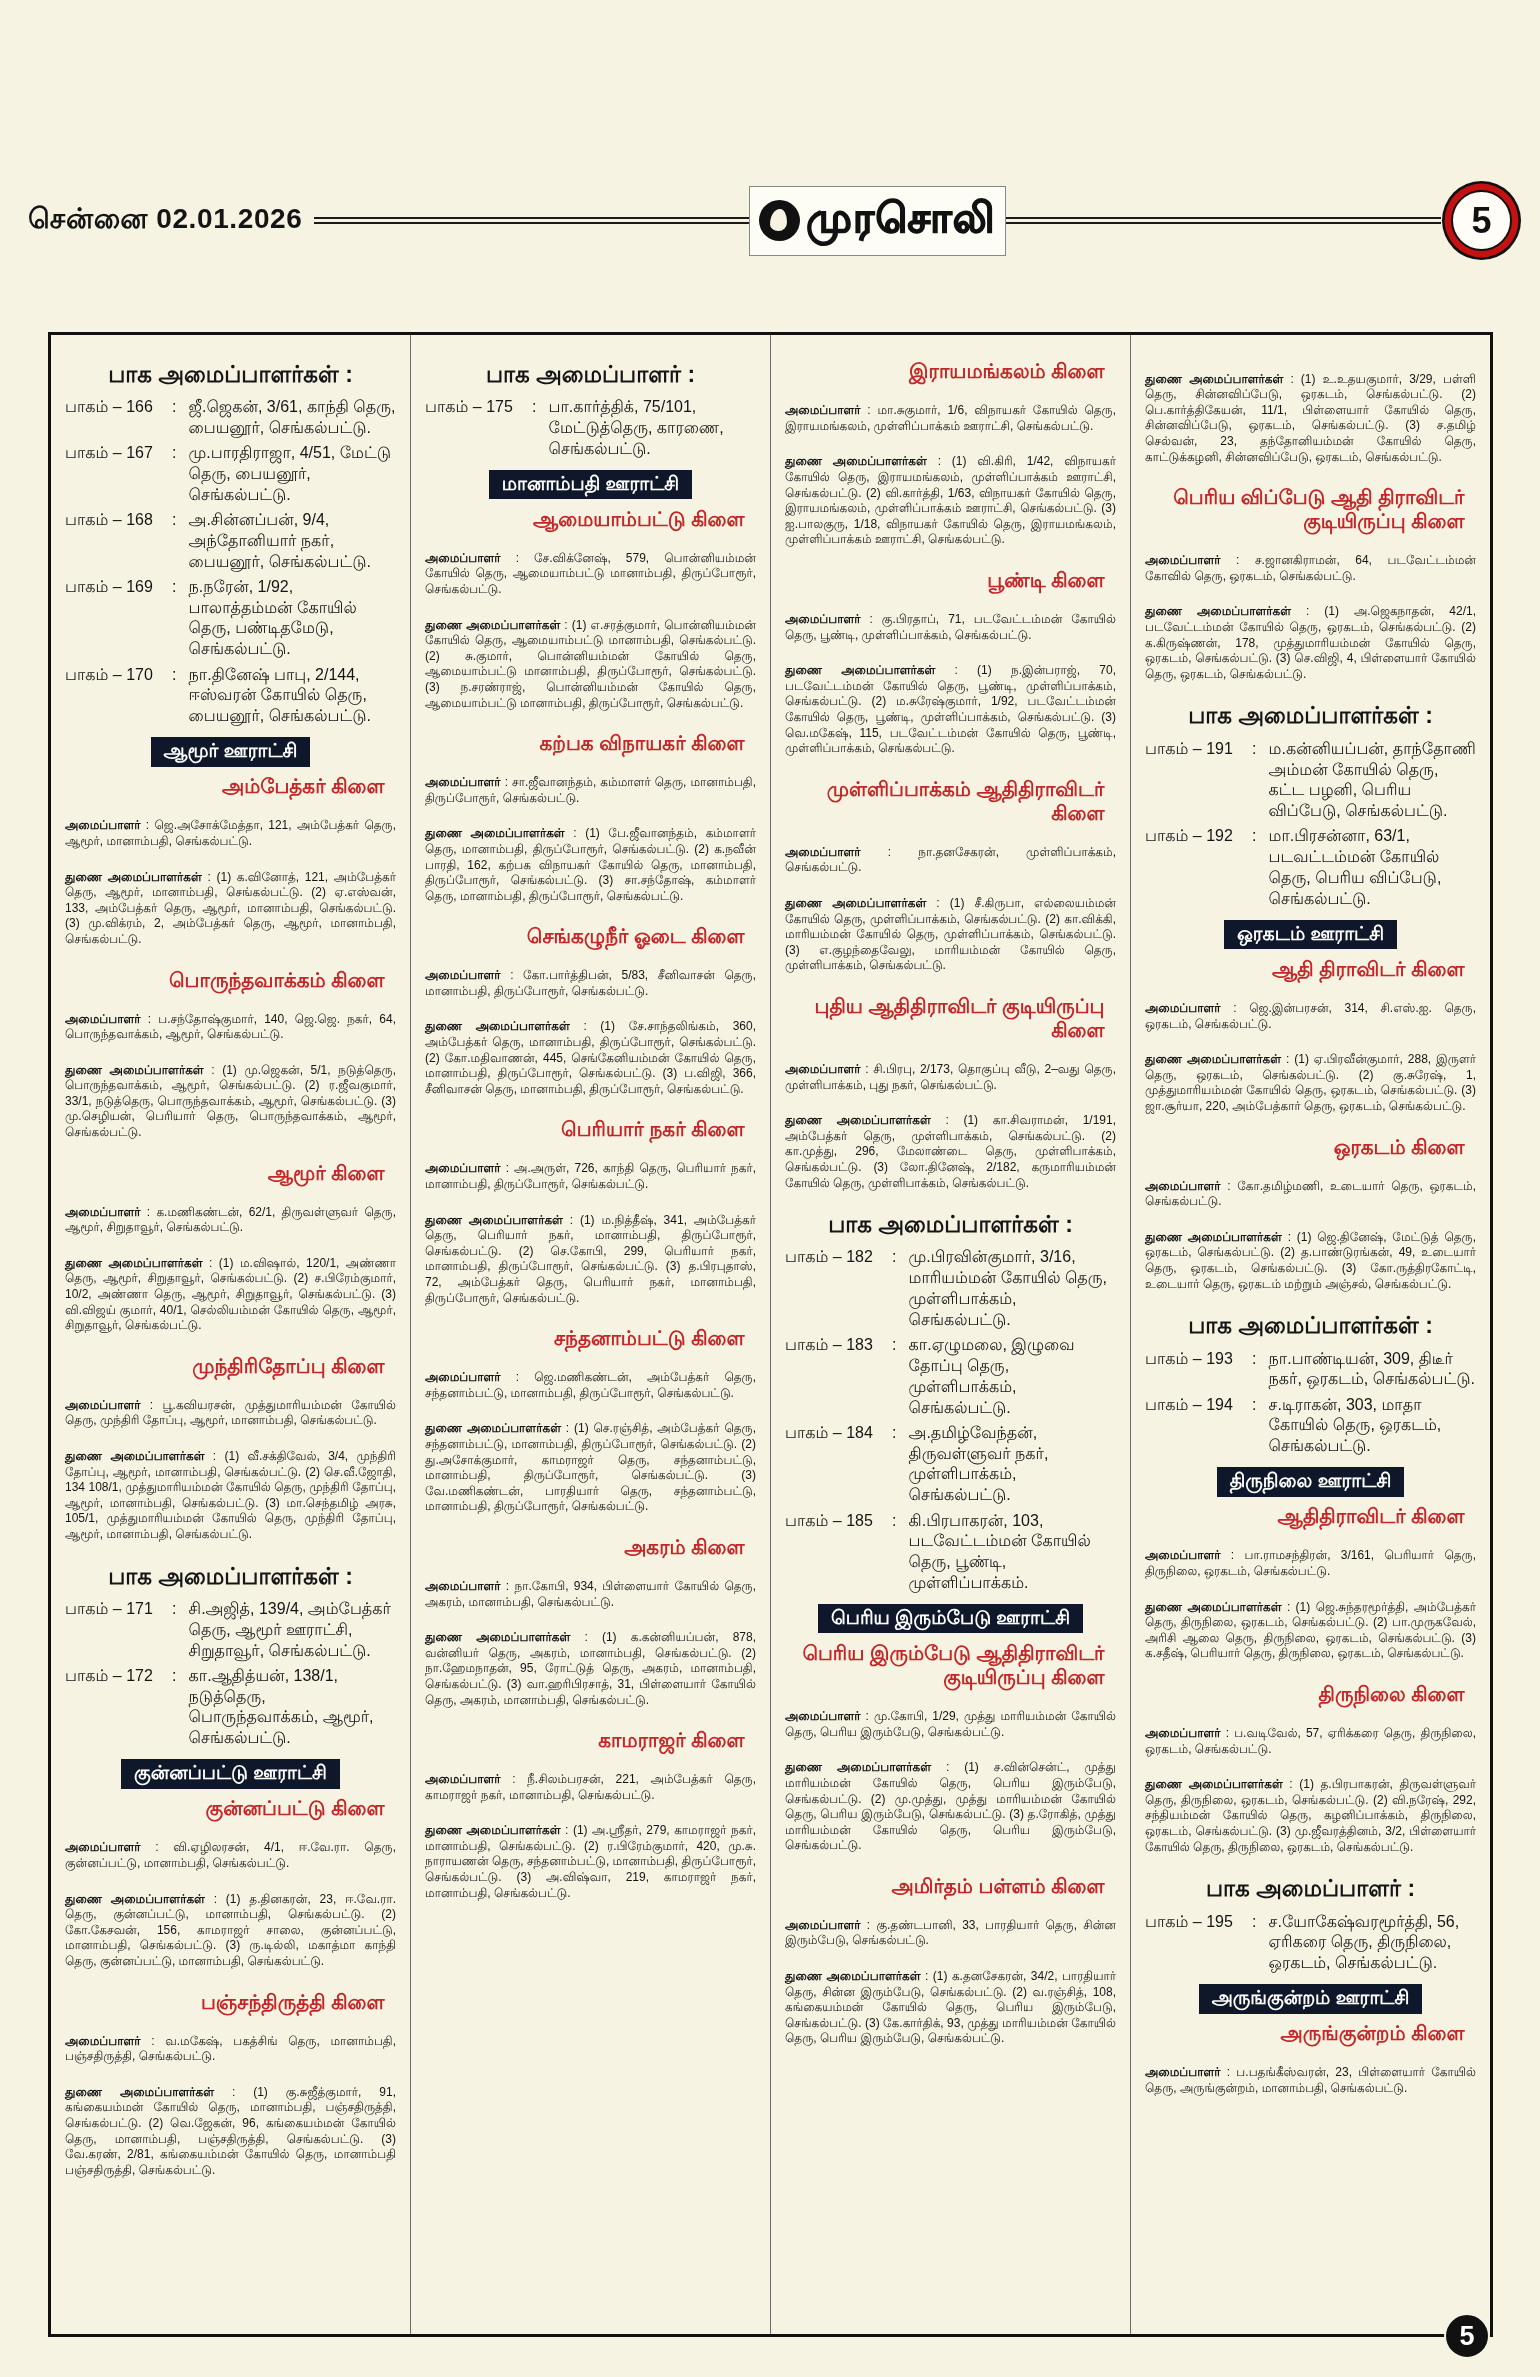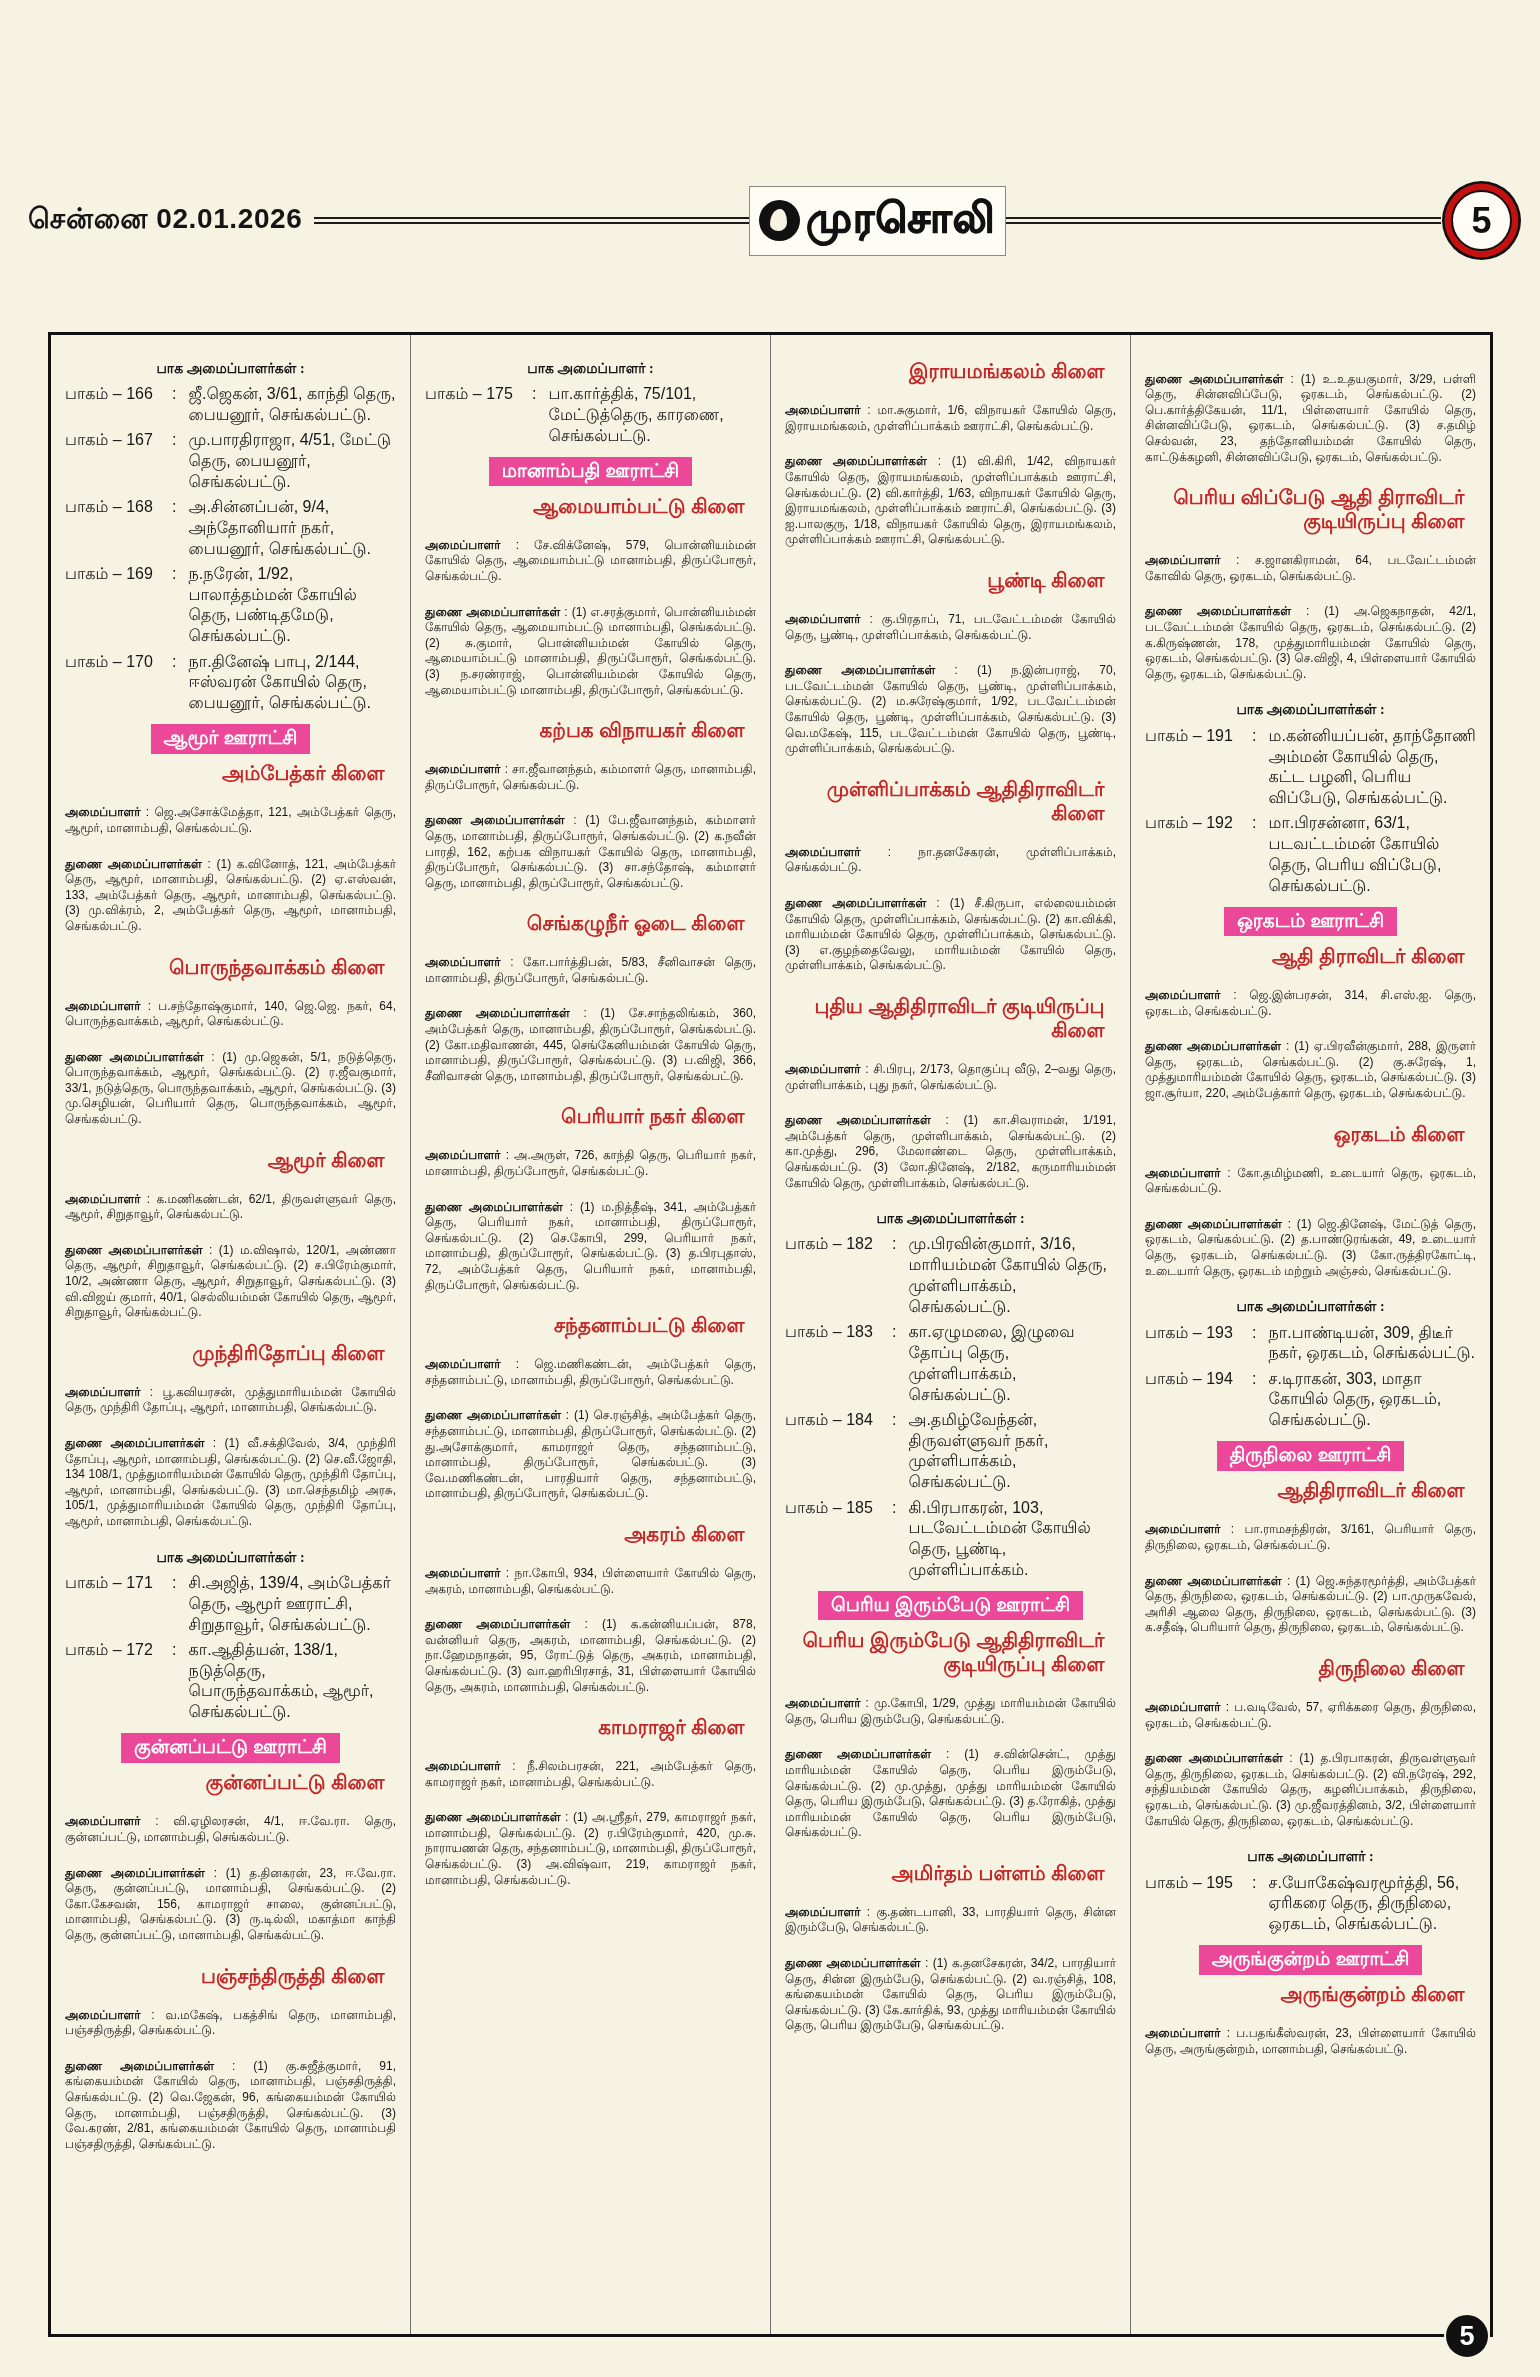--- a/index.html
+++ b/index.html
@@ -30,28 +30,28 @@
   }
   
   .frame{
     position:absolute; left:48px; top:332px; width:1445px; height:2005px;
     border:3.2px solid #111; background:#f6f3e3;
     display:flex; flex-direction:row;
   }
   .column{ flex:1 1 0; padding:16.6px 14px 6.4px 14px; border-right:1.3px solid #6f6f6f; overflow:hidden; }
   .column:last-child{ border-right:none; }
 
-  .section{ text-align:center; font-weight:bold; font-size:14px; margin:9px 0 6.4px;font-family:Liberation Serif, serif; }
+  .section{ text-align:center; font-weight:bold; font-size:23px; margin:9px 0 6.4px; }
   .part{ display:flex; font-size:16px; line-height:1.3; margin:4.5px 0; }
   .part .lbl{ width:107px; flex-shrink:0; white-space:nowrap; }
   .part .col{ width:16.6px; flex-shrink:0; }
   .part .txt{ flex:1; }
   .panchayat{ text-align:center; margin:10.2px 0 5.1px; }
   .panchayat span{
-    display:inline-block; background:#ec4899; color:#fff; font-weight:bold;
+    display:inline-block; background:#0f172a; color:#fff; font-weight:bold;
     font-size:19px; padding:3.2px 12.8px 4.5px; line-height:1.15;
   }
   .branch{
     text-align:right; color:#c42727; font-weight:bold; font-size:20px;
     line-height:1.2; margin:7.7px 11.5px 5.1px;
   }
   .para{ font-size:12px; line-height:1.3; margin:20px 0; text-align:justify; }
   .para b{ font-weight:bold; }
 
   .corner-badge{

